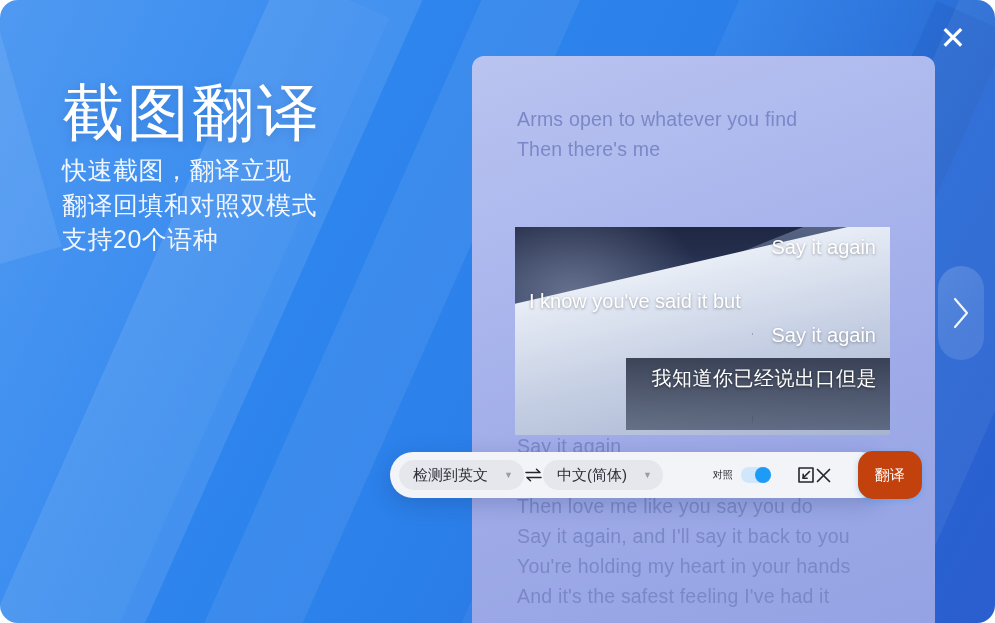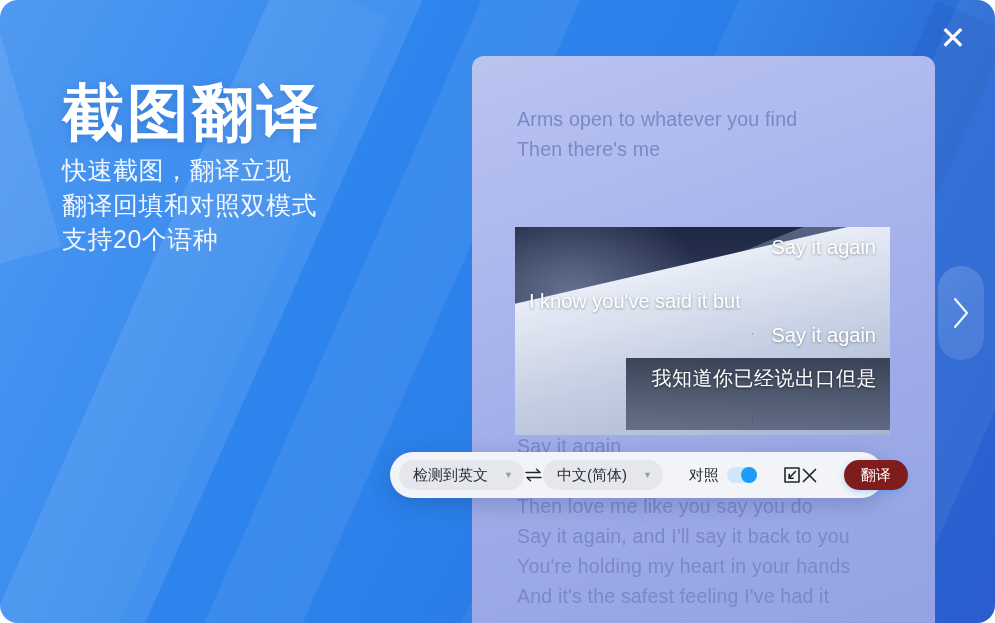--- a/index.html
+++ b/index.html
@@ -49,21 +49,21 @@
   }
   .s7 {
     top:-300px; right:-40px; width:200px; height:1200px;
     background:rgba(255,255,255,.06);
     transform:rotate(24deg);
   }
 
   
   #promo { position:absolute; left:62px; top:78px; width:400px; color:#fff; }
   #promo-title {
-    font-size:62px; font-weight:700; letter-spacing:3px; line-height:1.12;
+    font-size:62px; font-weight:400; letter-spacing:3px; line-height:1.12;
     text-shadow:0 2px 10px rgba(0,40,110,.18);
   }
   #promo-lines { margin-top:6px; }
   .promo-line {
     font-size:25px; font-weight:400; line-height:1.38; letter-spacing:.5px;
     color:#f2f7ff;
   }
 
   
   #close-btn {
@@ -175,36 +175,36 @@
   }
   .chip-caret { color:#9a9da8; font-size:9px; line-height:1; }
   #swap-btn {
     width:36px; height:30px; display:flex; align-items:center; justify-content:center;
     cursor:pointer; color:#23262e;
   }
   .divider { width:1px; height:18px; background:#cfd2da; margin:0 13px; }
   #contrast-group {
     display:flex; align-items:center; gap:8px; cursor:pointer;
   }
-  #contrast-label { font-size:15px; color:#23262e; white-space:nowrap; }
+  #contrast-label { font-size:10px; color:#23262e; white-space:nowrap;margin-left:24px; }
   .toggle {
     width:30px; height:16px; border-radius:8px; background:#cfe6fb;
     position:relative;
   }
   .toggle::after {
     content:""; position:absolute; right:0; top:0;
     width:16px; height:16px; border-radius:50%; background:#1c9cf6;
   }
   .tb-icon {
     width:30px; height:30px; display:flex; align-items:center; justify-content:center;
     cursor:pointer; color:#23262e;
   }
   #translate-btn {
-    margin-left:auto; height:30px; padding:0 17px; border-radius:15px;
-    background:#7f1d1d; color:#fff; font-size:15px;
+    margin-left:auto; height:48px; padding:0 17px; border-radius:15px;
+    background:#c2410c; color:#fff; font-size:15px;
     display:flex; align-items:center; justify-content:center; cursor:pointer;
     box-shadow:0 2px 6px rgba(28,156,246,.35);
     white-space:nowrap;
   }
 </style>
 </head>
 <body>
 
 <div id="stage">
 

